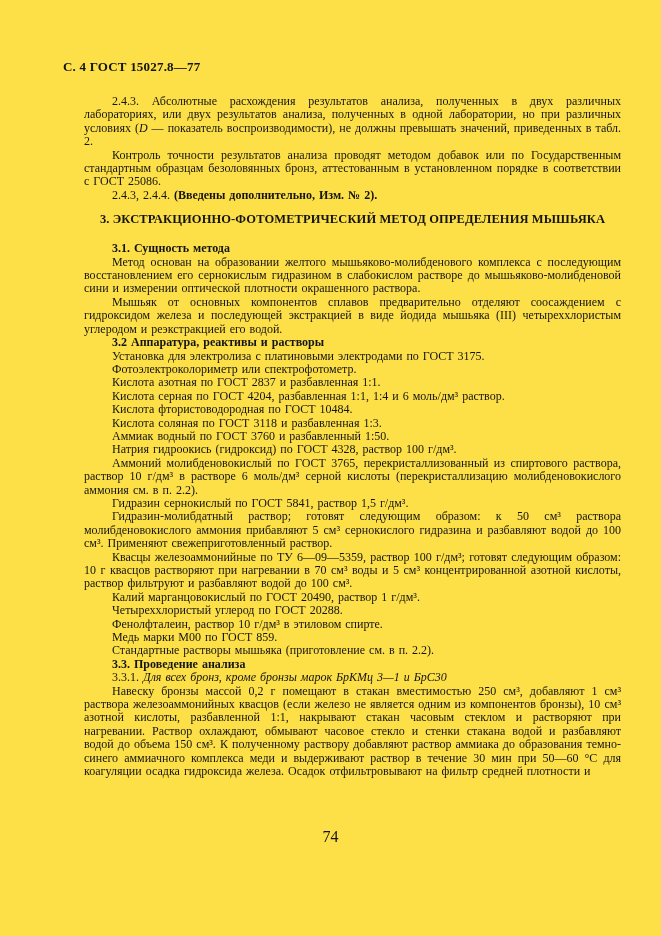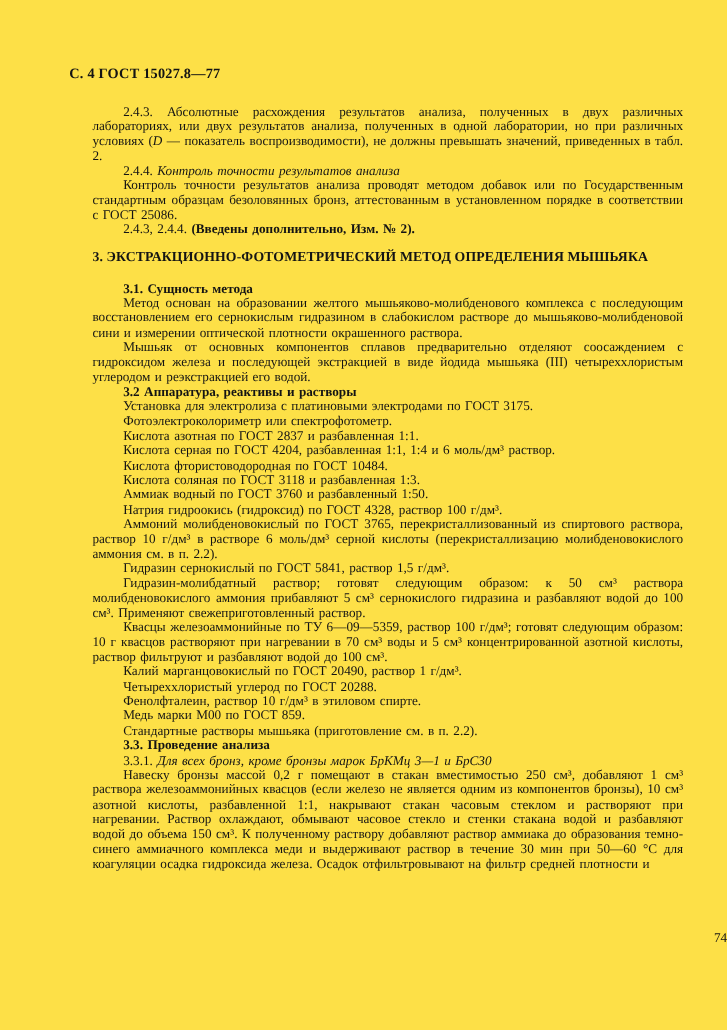--- a/index.html
+++ b/index.html
@@ -34,46 +34,45 @@
     font-size: 12px;
     line-height: 13.4px;
     text-align: justify;
     text-indent: 28px;
     word-spacing: 1px;
   }
   .content p.section-title {
     font-size: 12.5px;
     line-height: 14px;
     font-weight: bold;
-    text-align: left;
+    text-align: center;
     text-indent: 0;
     margin-top: 10px;
     margin-bottom: 16px;
     letter-spacing: 0.1px;
   }
   .seg-i { font-style: italic; }
   .seg-b { font-weight: bold; }
   .page-number {
     position: absolute;
     left: 0;
-    top: 845px;
+    top: 828px;
     width: 661px;
-    text-align: right;
-    font-size: 12px;
+    text-align: center;
+    font-size: 16px;
   }
 </style>
 </head>
 <body>
 
 <div class="page">
   <div class="doc-header">С. 4 ГОСТ 15027.8—77</div>
 
   <div class="content" id="content">
       <p class="body-para"><span>2.4.3. Абсолютные расхождения результатов анализа, полученных в двух различных лабораториях, или двух результатов анализа, полученных в одной лаборатории, но при различных условиях (</span><span class="seg-i">D</span><span> — показатель воспроизводимости), не должны превышать значений, приведенных в табл. 2.</span></p>
-      <p class="body-para"><span>2.4.4. </span><span class="seg-i">Контроль точности результатов анализа</span></p>
       <p class="body-para"><span>Контроль точности результатов анализа проводят методом добавок или по Государственным стандартным образцам безоловянных бронз, аттестованным в установленном порядке в соответствии с ГОСТ 25086.</span></p>
       <p class="body-para"><span>2.4.3, 2.4.4. </span><span class="seg-b">(Введены дополнительно, Изм. № 2).</span></p>
       <p class="section-title"><span>3. ЭКСТРАКЦИОННО-ФОТОМЕТРИЧЕСКИЙ МЕТОД ОПРЕДЕЛЕНИЯ МЫШЬЯКА</span></p>
       <p class="body-para"><span class="seg-b">3.1. Сущность метода</span></p>
       <p class="body-para"><span>Метод основан на образовании желтого мышьяково-молибденового комплекса с последующим восстановлением его сернокислым гидразином в слабокислом растворе до мышьяково-молибденовой сини и измерении оптической плотности окрашенного раствора.</span></p>
       <p class="body-para"><span>Мышьяк от основных компонентов сплавов предварительно отделяют соосаждением с гидроксидом железа и последующей экстракцией в виде йодида мышьяка (III) четыреххлористым углеродом и реэкстракцией его водой.</span></p>
       <p class="body-para"><span class="seg-b">3.2 Аппаратура, реактивы и растворы</span></p>
       <p class="body-para"><span>Установка для электролиза с платиновыми электродами по ГОСТ 3175.</span></p>
       <p class="body-para"><span>Фотоэлектроколориметр или спектрофотометр.</span></p>
       <p class="body-para"><span>Кислота азотная по ГОСТ 2837 и разбавленная 1:1.</span></p>

